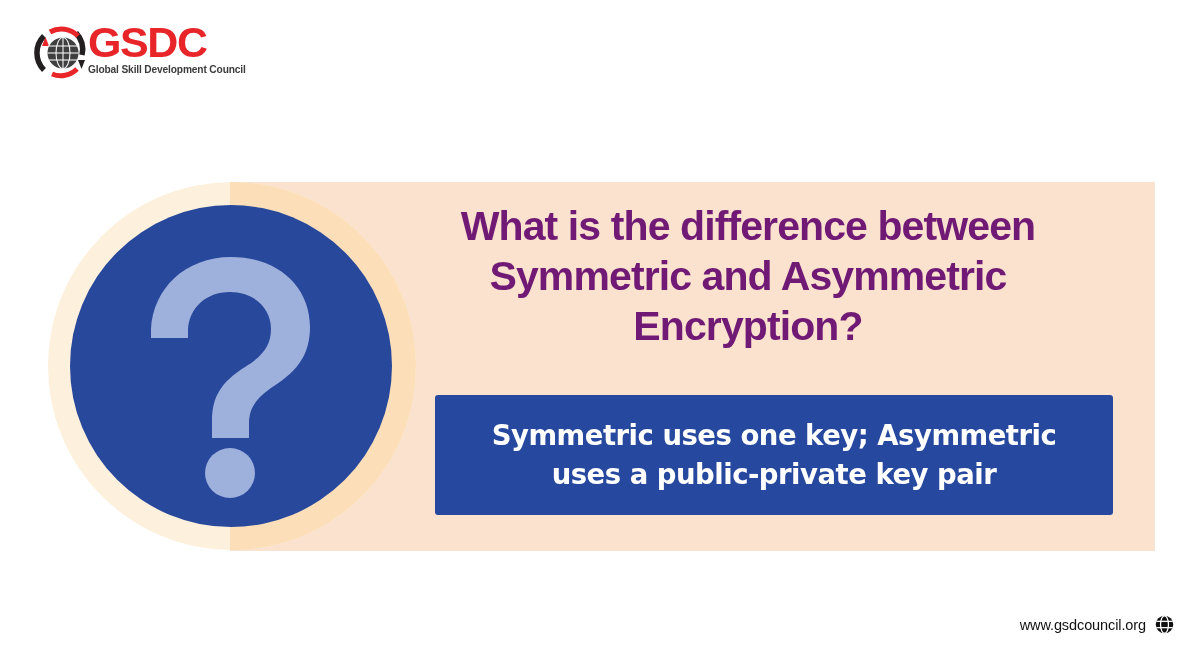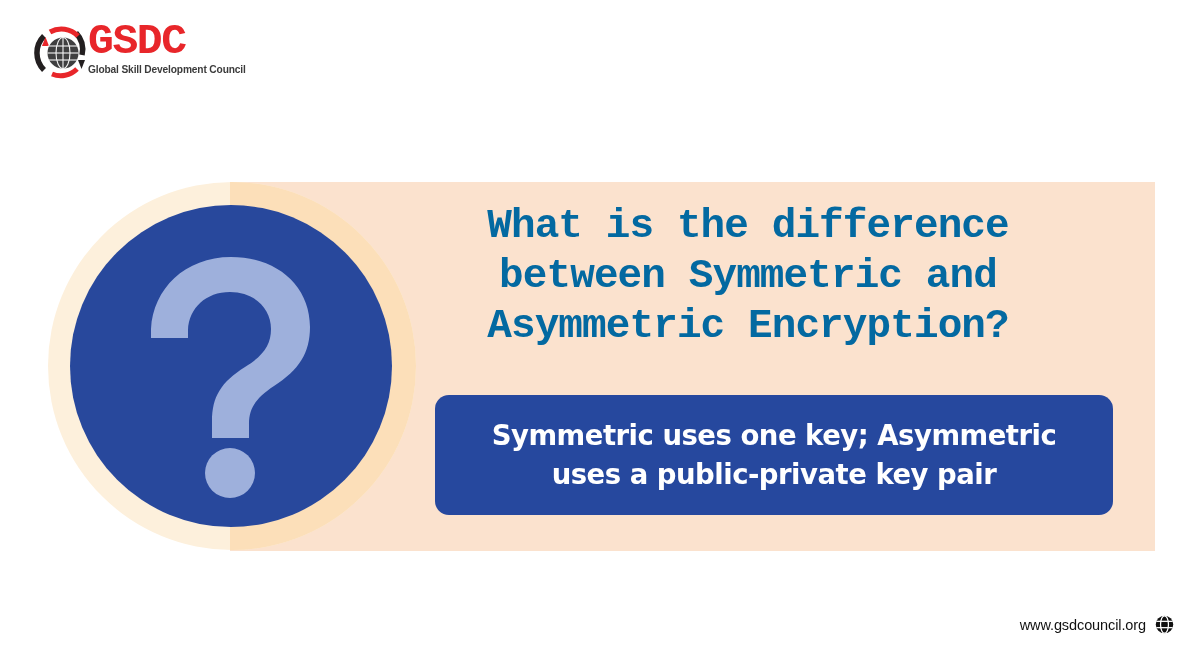--- a/index.html
+++ b/index.html
@@ -35,21 +35,21 @@
     left: 56px;
     top: 4px;
     width: 178px;
   }
   .logo-word {
     font-size: 43px;
     font-weight: bold;
     letter-spacing: -1.4px;
     line-height: 44px;
     color: #e8262a;
-    font-family: Liberation Mono, monospace;
+    font-family: Liberation Sans, sans-serif;
   }
   .logo-tagline {
     font-size: 10.2px;
     font-weight: bold;
     letter-spacing: -0.15px;
     color: #3b3b3b;
     margin-top: 0;
     font-family: "Liberation Sans", sans-serif;
     white-space: nowrap;
   }
@@ -100,37 +100,37 @@
     height: 322px;
   }
 
   
   .title {
     position: absolute;
     left: 398px;
     top: 201px;
     width: 700px;
     text-align: center;
-    font-family: Liberation Mono, monospace;
+    font-family: Liberation Sans, sans-serif;
     font-size: 41px;
     font-weight: bold;
     line-height: 50px;
     letter-spacing: -0.9px;
-    color: #0369a1;
+    color: #701a75;
   }
 
   
   .answer-box {
     position: absolute;
     left: 435px;
     top: 395px;
     width: 678px;
     height: 120px;
     background: #26489e;
-    border-radius: 14px;
+    border-radius: 3px;
     display: flex;
     align-items: center;
     justify-content: center;
   }
   .answer-text {
     width: 640px;
     text-align: center;
     font-family: "DejaVu Sans", sans-serif;
     font-size: 27.5px;
     font-weight: bold;

